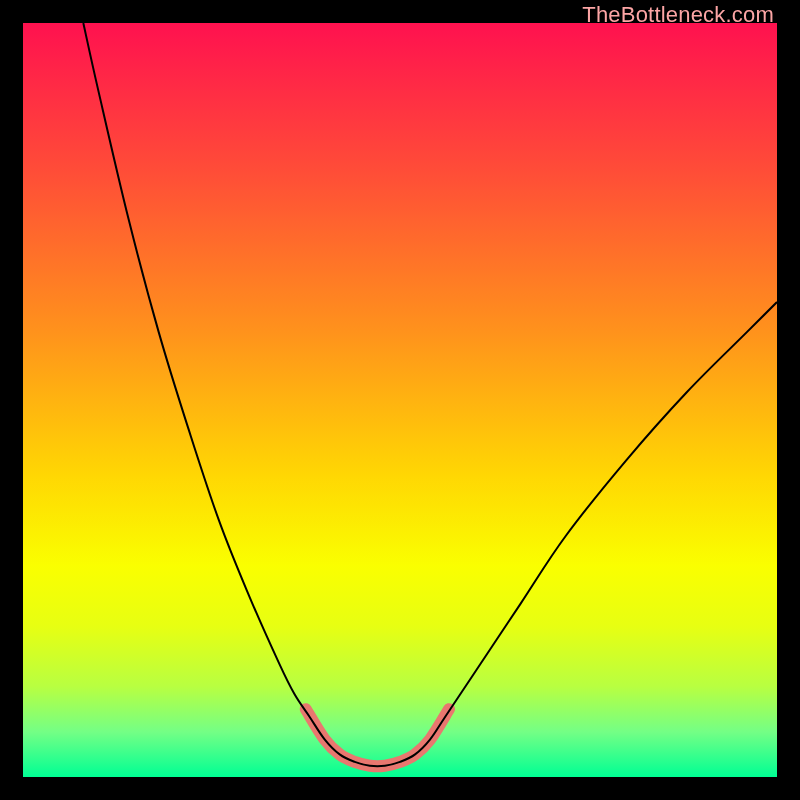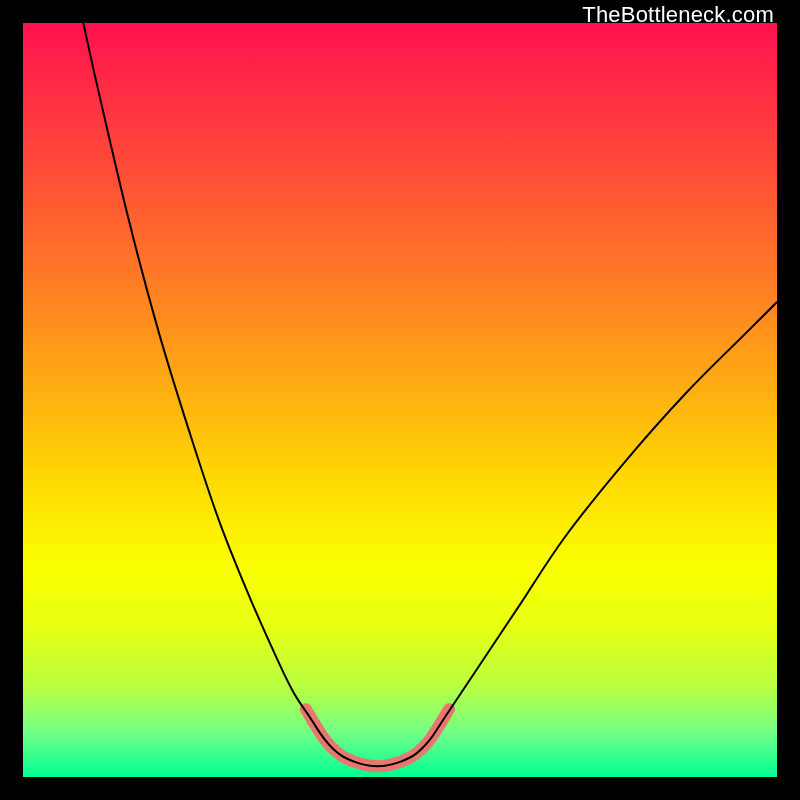--- a/index.html
+++ b/index.html
@@ -23,21 +23,21 @@
     position: absolute;
     left: 0;
     top: 0;
     width: 754px;
     height: 754px;
   }
   .watermark {
     position: absolute;
     top: 2px;
     right: 26px;
-    color: #ffffff;
+    color: #fca5a5;
     font-size: 22px;
     font-weight: 500;
     letter-spacing: 0.2px;
   }
   svg {
     position: absolute;
     left: 0;
     top: 0;
   }
 </style>

